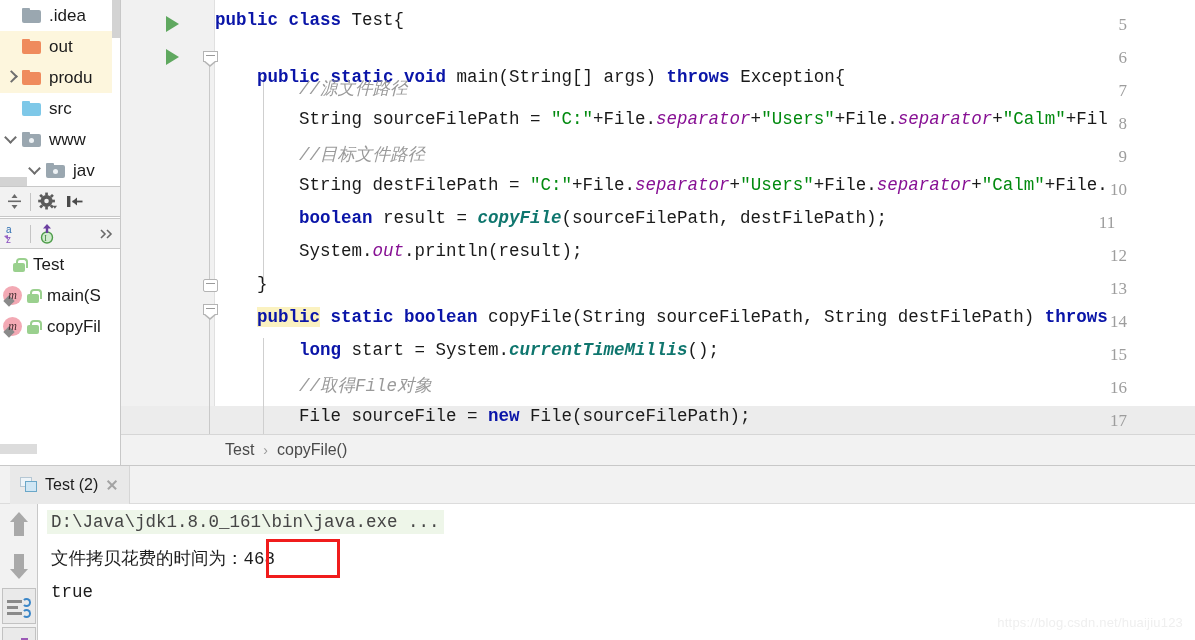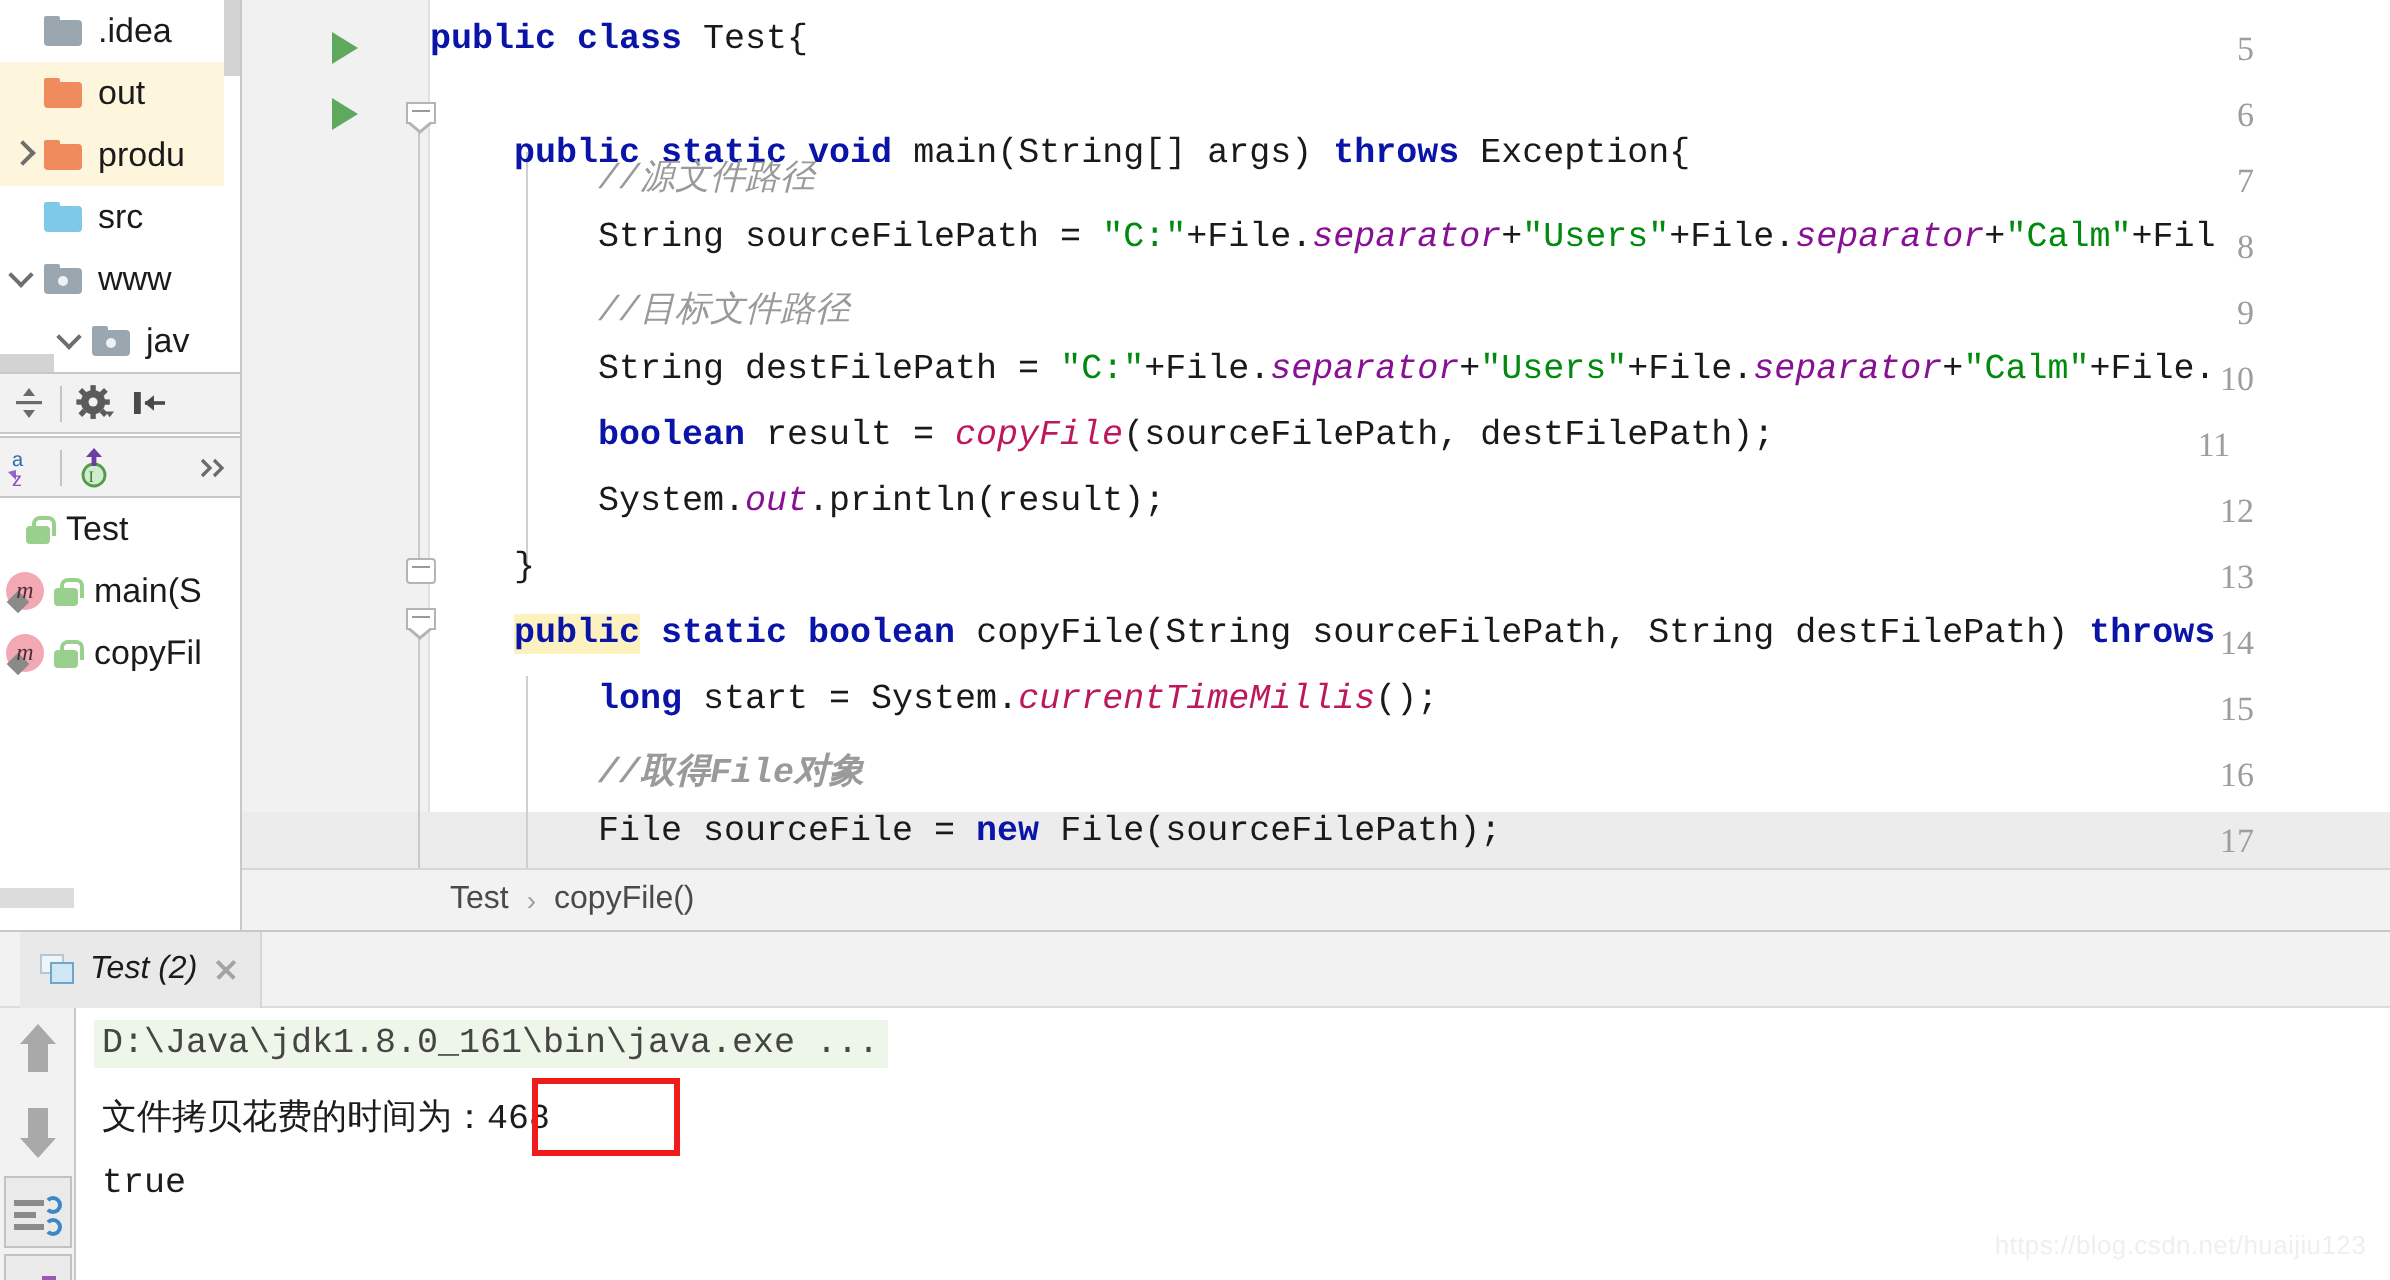--- a/index.html
+++ b/index.html
@@ -173,21 +173,21 @@
   }
   .hlrow{
     position:absolute; left:-94px; width:1074px; height:32px; background:#ececec;
   }
   .indent-guide{
     position:absolute; width:1px; background:#cfcfcf;
   }
   .kw{ color:#0a15a8; font-weight:bold; }
   .str{ color:#028a0f; }
   .fld{ color:#871094; font-style:italic; }
-  .mth{ color:#be185d; font-style:italic; }
+  .mth{ color:#0f766e; font-style:italic;font-weight:bold; }
   .cmt{ color:#9a9a9a; font-style:italic; }
   .ident-hl{ background:#fbf2c0; }
 
   
   #breadcrumb{
     position:absolute; left:121px; top:434px; width:1074px; height:31px;
     background:#f2f2f2; border-top:1px solid #d6d6d6;
     display:flex; align-items:center; font-size:16px; color:#4a4a4a;
   }
   #breadcrumb .bc-item{ margin-left:0; }
@@ -199,21 +199,20 @@
     border-top:1px solid #c8c8c8;
   }
   #run-tabs{
     position:absolute; left:0; top:0; width:1195px; height:38px; background:#f2f2f2;
     border-bottom:1px solid #dcdcdc;
   }
   #run-tab{
     position:absolute; left:10px; top:0; height:38px; padding:0 10px 0 10px;
     background:#e9e9e9; display:flex; align-items:center; gap:7px;
     border-right:1px solid #d6d6d6;
-    font-style:italic;
   }
   .tab-ico{ position:relative; width:18px; height:16px; }
   .tab-ico .b1{ position:absolute; left:0; top:0; width:12px; height:10px; border:1.5px solid #b5c7d4; background:#eef4f8;}
   .tab-ico .b2{ position:absolute; left:5px; top:4px; width:12px; height:11px; border:1.5px solid #6aa7c8; background:#cfe6f4;}
   #run-tab .tab-label{ font-size:16px; color:#1b1b1b; }
   .close-x{ width:14px; height:14px; position:relative; opacity:.55;}
   .close-x::before,.close-x::after{
     content:""; position:absolute; left:1px; top:6px; width:12px; height:1.6px; background:#6a6a6a;
   }
   .close-x::before{ transform:rotate(45deg); }
@@ -475,21 +474,21 @@
         <div class="cline" style="top:208px;">        <span class="kw">boolean </span>result = <span class="mth">copyFile</span>(sourceFilePath, destFilePath);</div>
 
         <div class="cline" style="top:241px;">        System.<span class="fld">out</span>.println(result);</div>
 
         <div class="cline" style="top:274px;">    }</div>
 
         <div class="cline" style="top:307px;">    <span class="kw ident-hl">public</span><span class="kw"> static boolean </span>copyFile(String sourceFilePath, String destFilePath) <span class="kw">throws</span></div>
 
         <div class="cline" style="top:340px;">        <span class="kw">long </span>start = System.<span class="mth">currentTimeMillis</span>();</div>
 
-        <div class="cline cmt" style="top:373px;font-weight:bold;">        //取得File对象</div>
+        <div class="cline cmt" style="top:373px;">        //取得File对象</div>
 
         <div class="cline" style="top:406px;">        File sourceFile = <span class="kw">new </span>File(sourceFilePath);</div>
       </div>
     </div>
 
     <div id="breadcrumb">
       <span class="bc-item" style="margin-left:104px;">Test</span>
       <span class="bc-sep">›</span>
       <span class="bc-item">copyFile()</span>
     </div>

